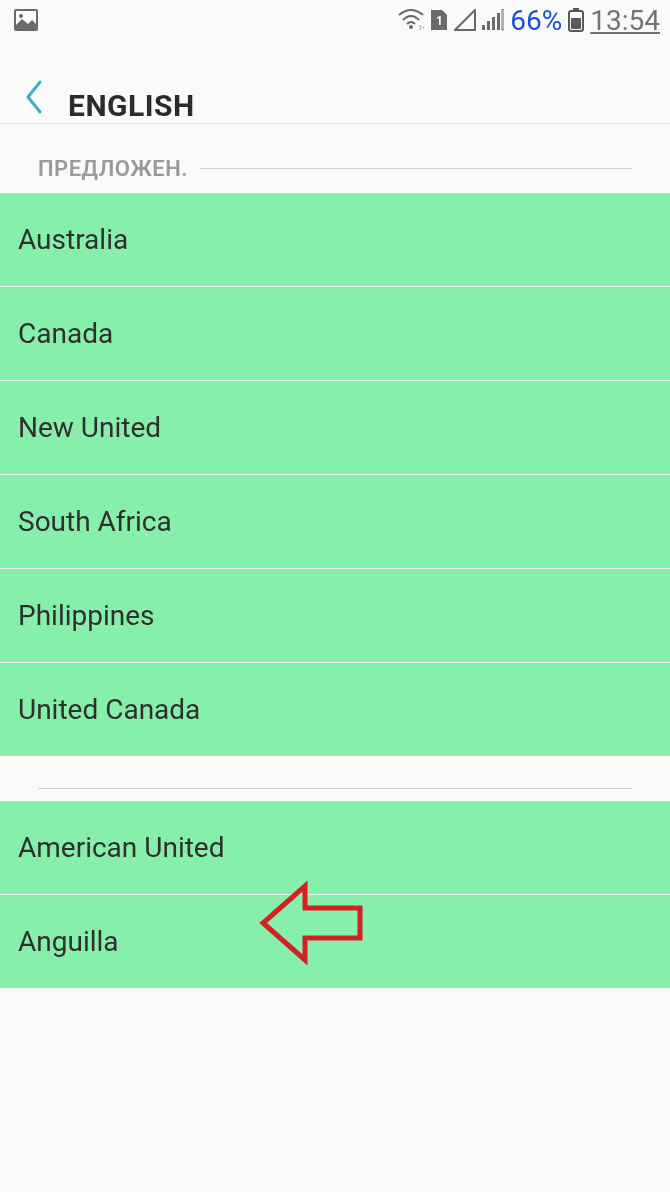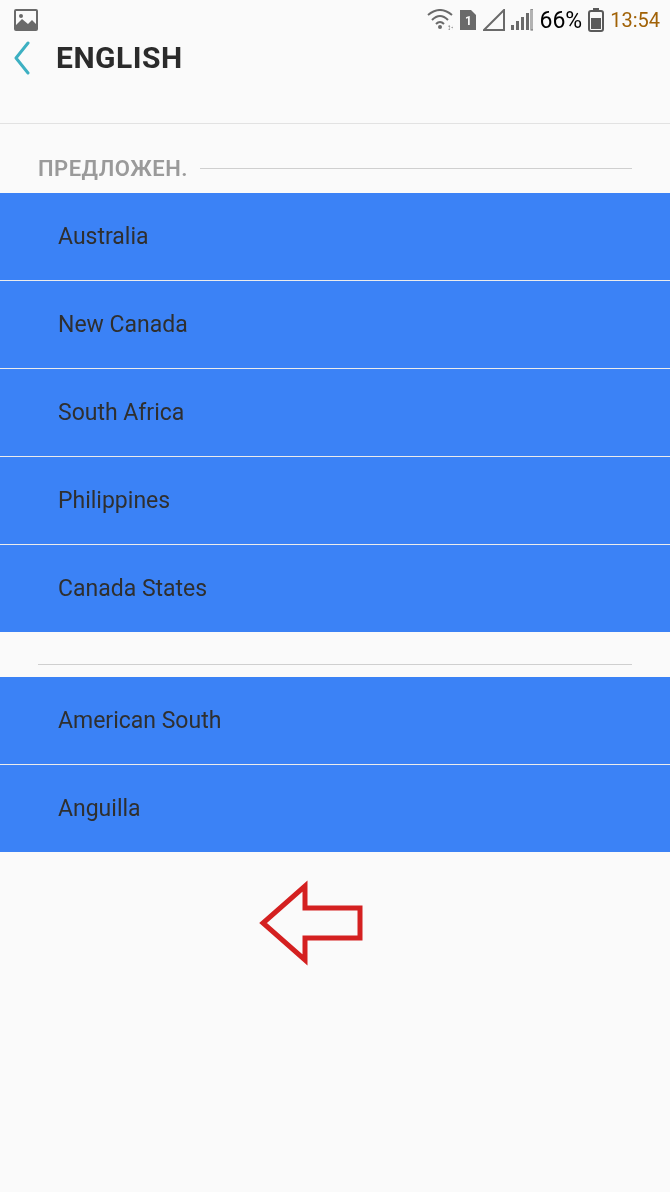--- a/index.html
+++ b/index.html
@@ -30,22 +30,22 @@
       gap: 6px;
     }
     .status-right {
       display: flex;
       align-items: center;
       gap: 6px;
     }
     .app-header {
       height: 84px;
       display: flex;
-      align-items: flex-start;
-      padding: 0 2px;
+      align-items: flex-end;
+      padding: 0 14px;
       border-bottom: 1px solid #e2e2e2;
       gap: 24px;
     }
     .back-chevron {
       color: #3db0c2;
       font-size: 38px;
       font-weight: 300;
       margin-left: 10px;
     }
     .header-title {
@@ -65,25 +65,25 @@
       font-weight: 600;
       color: #9a9a9a;
       letter-spacing: 0.5px;
     }
     .section-rule {
       flex: 1;
       height: 1px;
       background: #cfcfcf;
     }
     .list-item {
-      padding: 30px 58px;
-      font-size: 23px;
+      padding: 30px 18px;
+      font-size: 28px;
       color: #2f2f2f;
       border-bottom: 1px solid #ececec;
-      background: #3b82f6;
+      background: #86efac;
     }
     .list-item:last-child {
       border-bottom: none;
     }
     .list-group {
       padding: 0;
     }
     .arrow-annotation {
       position: absolute;
       left: 255px;
@@ -130,60 +130,61 @@
     </span>
     <span>
       <svg class="icon-svg" width="22" height="22" viewBox="0 0 22 22">
         <rect x="0" y="16" width="3" height="5" fill="#6a6a6a"></rect>
         <rect x="5" y="12" width="3" height="9" fill="#6a6a6a"></rect>
         <rect x="10" y="8" width="3" height="13" fill="#6a6a6a"></rect>
         <rect x="15" y="4" width="3" height="17" fill="#6a6a6a"></rect>
         <rect x="20" y="0" width="2" height="21" fill="none" stroke="#6a6a6a" stroke-width="1"></rect>
       </svg>
     </span>
-    <span style="font-size:23px;color:#000000;">66%</span>
+    <span style="font-size:28px;color:#1d4ed8;">66%</span>
     <span>
       <svg class="icon-svg" width="16" height="24" viewBox="0 0 16 24">
         <rect x="5" y="0" width="6" height="3" fill="#5a5a5a"></rect>
         <rect x="1" y="3" width="14" height="20" rx="2" fill="none" stroke="#5a5a5a" stroke-width="2"></rect>
         <rect x="3" y="10" width="10" height="11" fill="#5a5a5a"></rect>
       </svg>
     </span>
-    <span style="font-size:20px;color:#a16207;">13:54</span>
+    <span style="font-size:28px;color:#737373;text-decoration:underline;">13:54</span>
   </div>
 </div>
 
 <div class="app-header">
   <span class="back-chevron">
     <svg width="20" height="34" viewBox="0 0 20 34">
       <path d="M16 2 L4 17 L16 32" fill="none" stroke="#3db0c2" stroke-width="3" stroke-linecap="round" stroke-linejoin="round"></path>
     </svg>
   </span>
   <span class="header-title">ENGLISH</span>
 </div>
 
 <div class="section-header">
   <span class="section-label">ПРЕДЛОЖЕН.</span>
   <span class="section-rule"></span>
 </div>
 
 <div class="list-group">
   <div class="list-item">Australia</div>
-  <div class="list-item">New Canada</div>
+  <div class="list-item">Canada</div>
+  <div class="list-item">New United</div>
   <div class="list-item">South Africa</div>
   <div class="list-item">Philippines</div>
-  <div class="list-item">Canada States</div>
+  <div class="list-item">United Canada</div>
 </div>
 
 <div class="section-header">
   <span class="section-rule"></span>
 </div>
 
 <div class="list-group">
-  <div class="list-item">American South</div>
+  <div class="list-item">American United</div>
   <div class="list-item">Anguilla</div>
 </div>
 
 <div class="arrow-annotation">
   <svg width="110" height="90" viewBox="0 0 110 90">
     <path d="M105 30 L50 30 L50 8 L8 45 L50 82 L50 60 L105 60 Z" fill="none" stroke="#d42020" stroke-width="5" stroke-linejoin="miter"></path>
   </svg>
 </div>
 
 </body></html>

